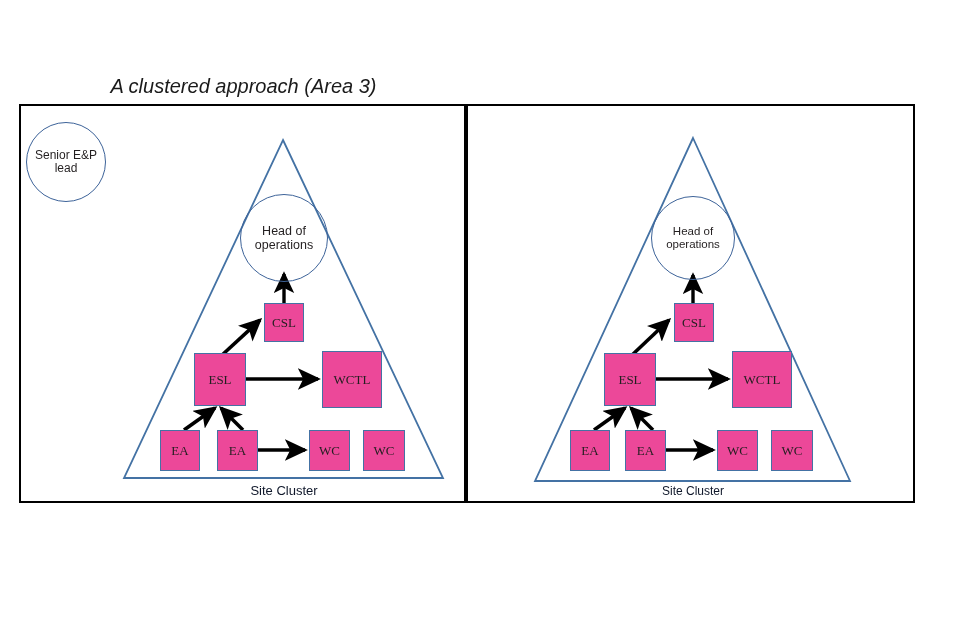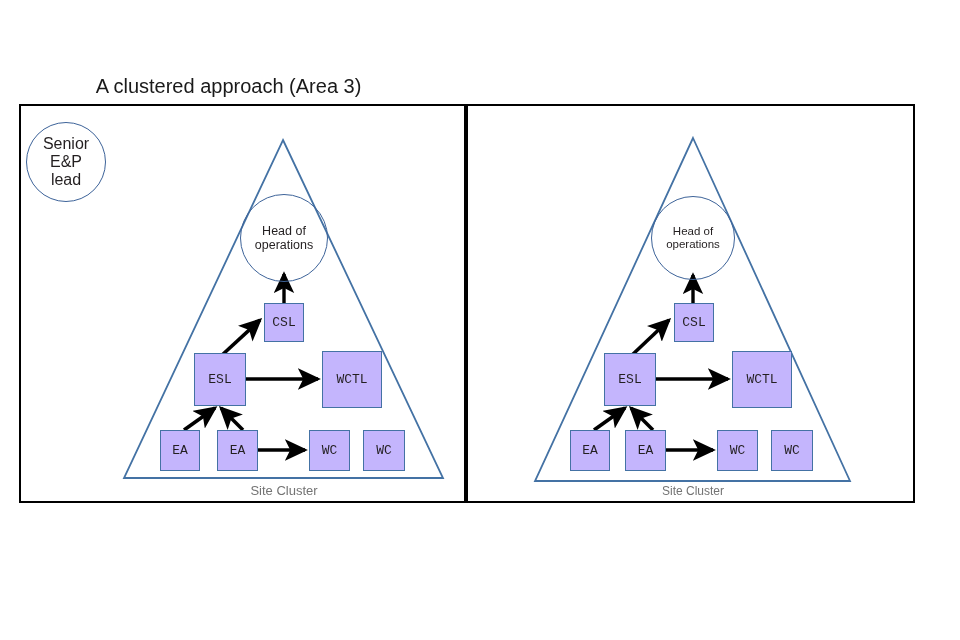--- a/index.html
+++ b/index.html
@@ -44,25 +44,25 @@
     left: 0;
     top: 0;
     width: 960px;
     height: 640px;
     pointer-events: none;
   }
   .nodebox {
     position: absolute;
     box-sizing: border-box;
     border: 1.6px solid #4472A4;
-    background: #c4b5fd;
+    background: #ec4899;
     display: flex;
     align-items: center;
     justify-content: center;
-    font-family: Liberation Mono, monospace;
+    font-family: Liberation Serif, serif;
     color: #231f20;
     line-height: 1.05;
     text-align: center;
   }
   .circnode {
     position: absolute;
     box-sizing: border-box;
     border: 1.8px solid #3D6399;
     border-radius: 50%;
     background: transparent;
@@ -70,32 +70,32 @@
     align-items: center;
     justify-content: center;
     font-family: "Liberation Sans", sans-serif;
     color: #231f20;
     line-height: 1.12;
     text-align: center;
   }
   .basecaption {
     position: absolute;
     font-family: "Liberation Sans", sans-serif;
-    color: #737373;
+    color: #0f172a;
     white-space: nowrap;
     text-align: center;
     line-height: 1;
   }
 </style>
 </head>
 <body>
 
 <div id="canvas">
 
-  <div class="panel-title" style="left:5px; top:76px; width:447px;">A clustered approach (Area 3)</div>
+  <div class="panel-title" style="left:20px; top:76px; width:447px;font-style:italic;">A clustered approach (Area 3)</div>
 
 
   <div class="frame" style="left:19px; top:104px; width:447px; height:399px;"></div>
 
   <div class="frame" style="left:466px; top:104px; width:449px; height:399px;"></div>
 
   <div class="divider" style="left:464px; top:104px; width:4px; height:399px;"></div>
 
   <svg class="svgdiag" viewBox="0 0 960 640" xmlns="http://www.w3.org/2000/svg">
     <defs>
@@ -128,21 +128,21 @@
     <g>
       <line x1="693" y1="303" x2="693" y2="275" stroke="#000000" stroke-width="3.4" marker-end="url(#ah)"></line>
       <line x1="631" y1="356" x2="669" y2="320" stroke="#000000" stroke-width="3.6" marker-end="url(#ah)"></line>
       <line x1="656" y1="379" x2="728" y2="379" stroke="#000000" stroke-width="3.6" marker-end="url(#ah)"></line>
       <line x1="594" y1="430" x2="625" y2="408" stroke="#000000" stroke-width="3.6" marker-end="url(#ah)"></line>
       <line x1="653" y1="430" x2="631" y2="408" stroke="#000000" stroke-width="3.6" marker-end="url(#ah)"></line>
       <line x1="666" y1="450" x2="713" y2="450" stroke="#000000" stroke-width="3.6" marker-end="url(#ah)"></line>
     </g>
   </svg>
 
-  <div class="circnode" style="left:26px; top:122px; width:80px; height:80px; font-size:16px;">
+  <div class="circnode" style="left:26px; top:122px; width:80px; height:80px; font-size:12px;">
     <span>
       <span>Senior E&amp;P</span><br>
       <span>lead</span>
     </span>
   </div>
 
 
   <div class="circnode" style="left:240px; top:194px; width:88px; height:88px; font-size:12.5px;">
     <span>
       <span>Head of</span><br>

